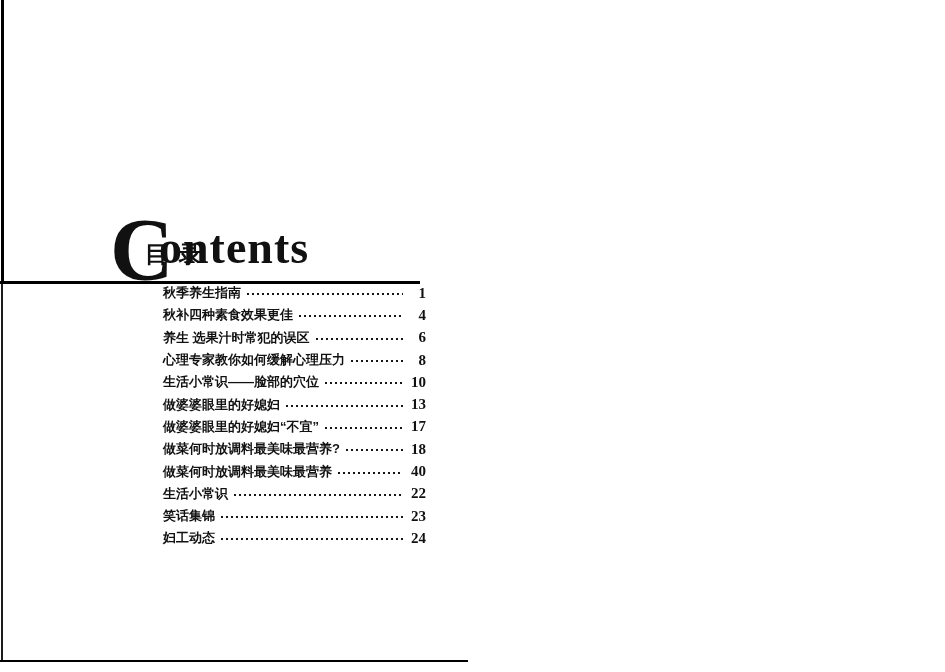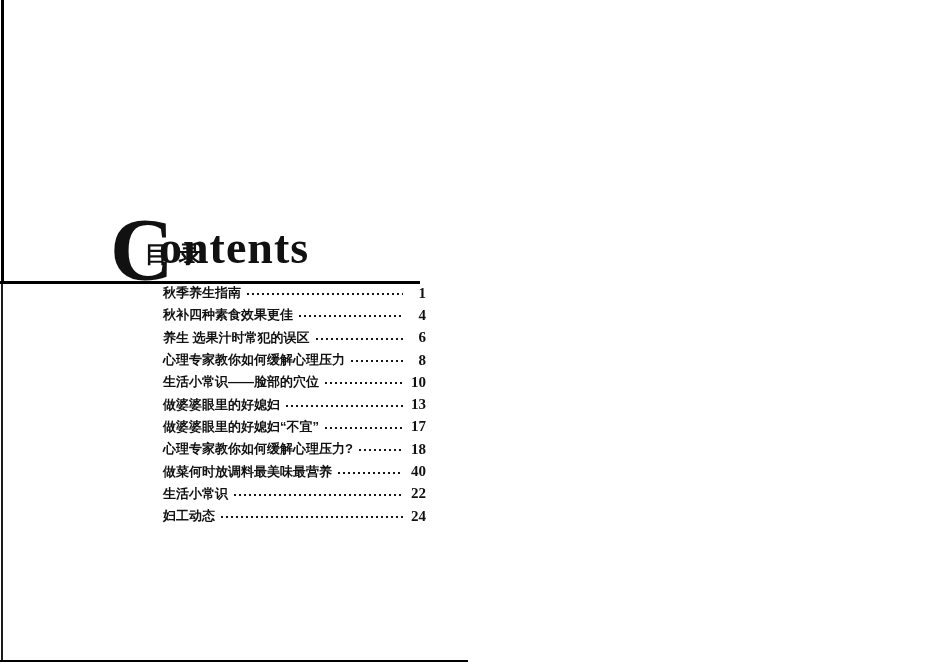--- a/index.html
+++ b/index.html
@@ -127,37 +127,42 @@
     <span class="toc-page">13</span>
   </div>
 
   <div class="toc-row">
     <span class="toc-title">做婆婆眼里的好媳妇“不宜”</span>
     <span class="leader"></span>
     <span class="toc-page">17</span>
   </div>
 
   <div class="toc-row">
-    <span class="toc-title">心理专家教你如何缓解心理压力?</span>
+    <span class="toc-title">做菜何时放调料最美味最营养?</span>
     <span class="leader"></span>
     <span class="toc-page">18</span>
   </div>
 
   <div class="toc-row">
     <span class="toc-title">做菜何时放调料最美味最营养</span>
     <span class="leader"></span>
     <span class="toc-page">40</span>
   </div>
 
   <div class="toc-row">
     <span class="toc-title">生活小常识</span>
     <span class="leader"></span>
     <span class="toc-page">22</span>
   </div>
 
+  <div class="toc-row">
+    <span class="toc-title">笑话集锦</span>
+    <span class="leader"></span>
+    <span class="toc-page">23</span>
+  </div>
 
   <div class="toc-row">
     <span class="toc-title">妇工动态</span>
     <span class="leader"></span>
     <span class="toc-page">24</span>
   </div>
 </div>
 
   <div class="bottom-rule"></div>
 </div>

